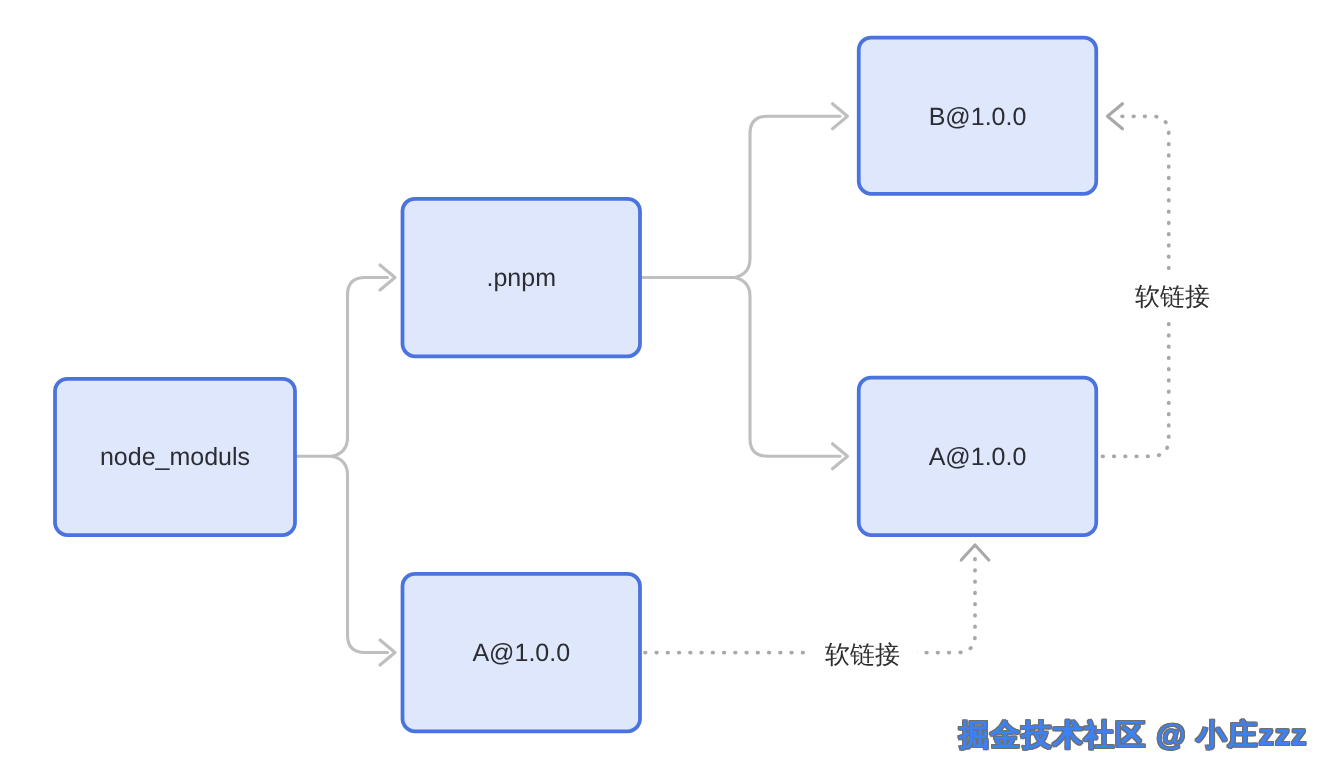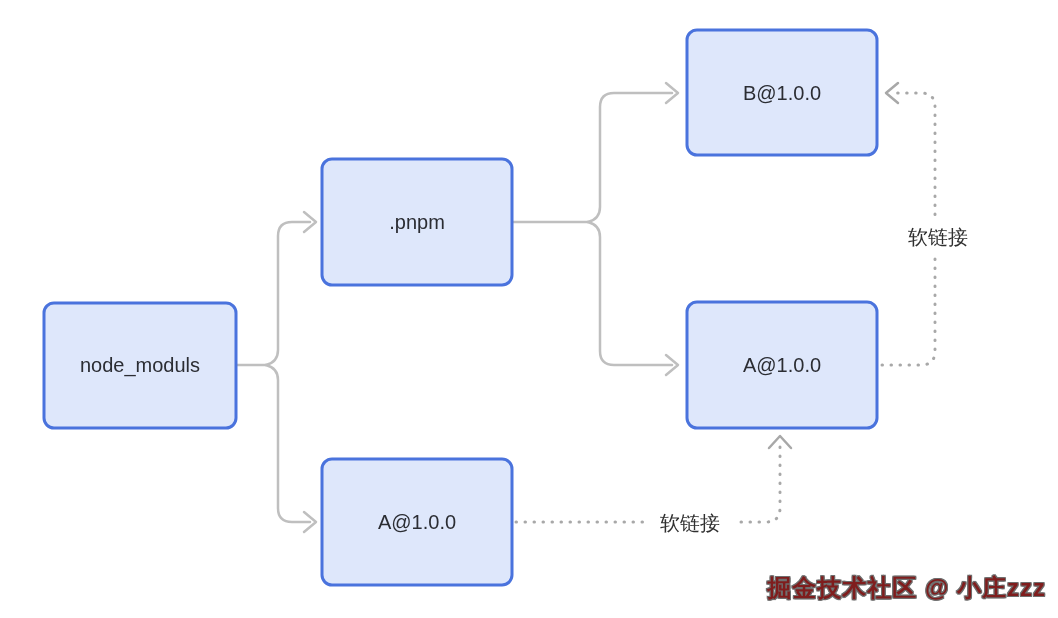--- a/index.html
+++ b/index.html
@@ -53,21 +53,21 @@
     font-family: "Liberation Sans", "DejaVu Sans", sans-serif;
     text-anchor: middle;
   }
   .watermark {
     position: absolute;
     right: 12px;
     bottom: 14px;
     font-size: 24px;
     font-weight: bold;
     letter-spacing: 1px;
-    color: #7f1d1d;
+    color: #3b82f6;
     text-shadow:
       1px 0 0 #6f6f6f, -1px 0 0 #6f6f6f,
       0 1px 0 #6f6f6f, 0 -1px 0 #6f6f6f,
       1px 1px 0 #6f6f6f, -1px -1px 0 #6f6f6f,
       1px -1px 0 #6f6f6f, -1px 1px 0 #6f6f6f;
     user-select: none;
   }
 </style>
 </head>
 <body>

